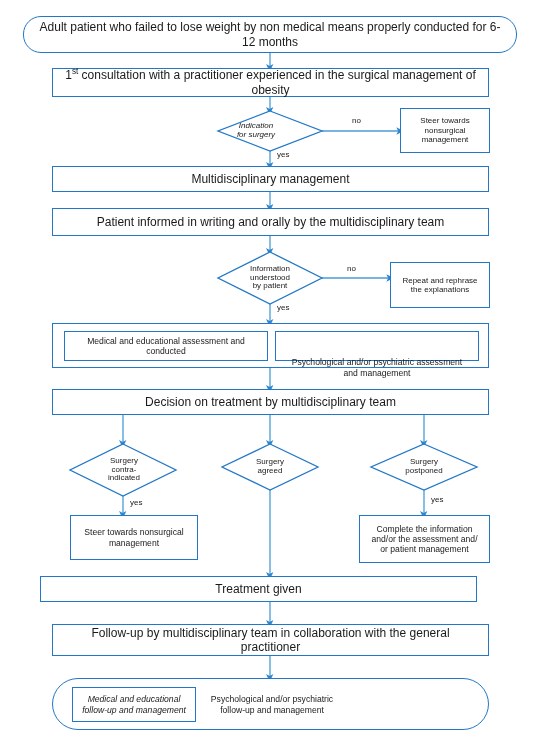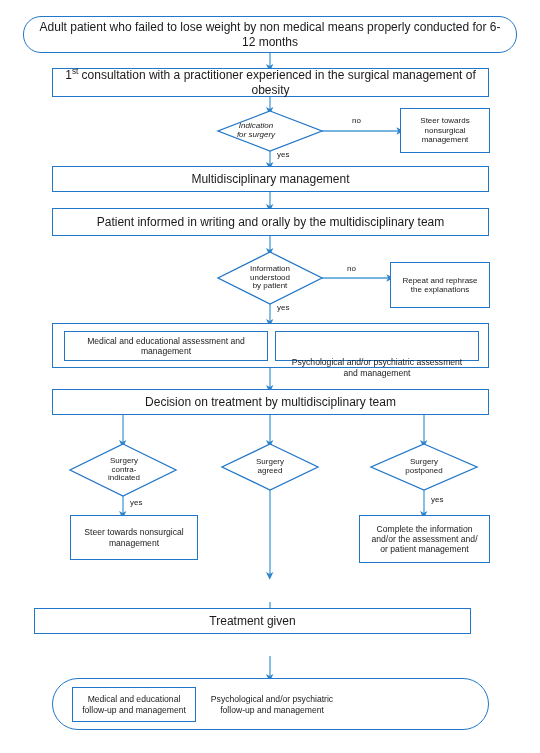--- a/index.html
+++ b/index.html
@@ -185,21 +185,21 @@
 
   <div class="node box t8" style="left:390px; top:262px; width:100px; height:46px; padding:0 3px;">
     <span style="white-space:pre-line;">Repeat and rephrase
 the explanations</span>
   </div>
 
   <div class="node box plain" style="left:52px; top:323px; width:437px; height:45px; border:1.4px solid #2277c8;">
   </div>
   <div class="node box-inner t85" style="left:64px; top:331px; width:204px; height:30px; padding:0 4px;">
     <span style="white-space:pre-line;">Medical and educational assessment and
-management</span>
+conducted</span>
   </div>
   <div class="node box-inner t85" style="left:275px; top:331px; width:204px; height:30px; padding:0 4px;">
     <span style="white-space:pre-line;margin-top:43px;">Psychological and/or psychiatric assessment
 and management</span>
   </div>
 
   <div class="node box t10" style="left:52px; top:389px; width:437px; height:26px; padding:0 10px;">
     <span>Decision on treatment by multidisciplinary team</span>
   </div>
 
@@ -225,29 +225,32 @@
     <span style="white-space:pre-line;">Steer towards nonsurgical
 management</span>
   </div>
 
   <div class="node box t85" style="left:359px; top:515px; width:131px; height:48px; padding:0 4px;">
     <span style="white-space:pre-line;">Complete the information
 and/or the assessment and/
 or patient management</span>
   </div>
 
-  <div class="node box t10" style="left:34px; top:576px; width:437px; height:26px; padding:0 8px;margin-top:32px;">
+  <div class="node box t10" style="left:40px; top:576px; width:437px; height:26px; padding:0 8px;">
     <span>Treatment given</span>
   </div>
 
+  <div class="node box t10" style="left:52px; top:624px; width:437px; height:32px; padding:0 10px;">
+    <span>Follow-up by multidisciplinary team in collaboration with the general practitioner</span>
+  </div>
 
   <div class="node pill-wide plain" style="left:52px; top:678px; width:437px; height:52px; border:1.6px solid #2277c8; border-radius:26px;">
   </div>
   <div class="node box-inner t85" style="left:72px; top:687px; width:124px; height:35px; padding:0 3px;">
-    <span style="white-space:pre-line;">Medical and educational
+    <span style="white-space:pre-line;font-style:italic;">Medical and educational
 follow-up and management</span>
   </div>
   <div class="node plain t85" style="left:203px; top:687px; width:138px; height:35px; padding:0 3px;">
     <span style="white-space:pre-line;">Psychological and/or psychiatric
 follow-up and management</span>
   </div>
 
 </div>
 
 </body></html>

